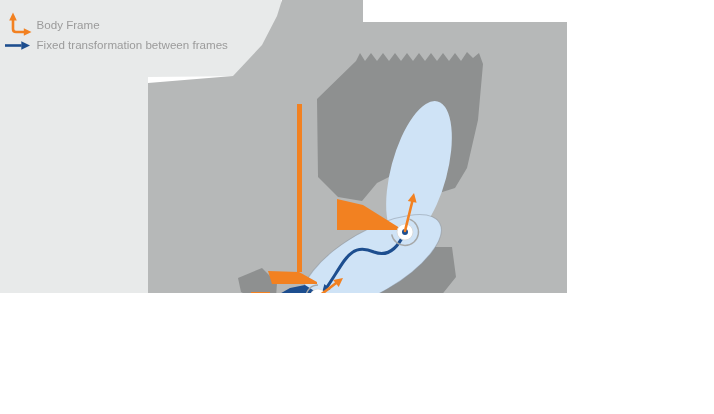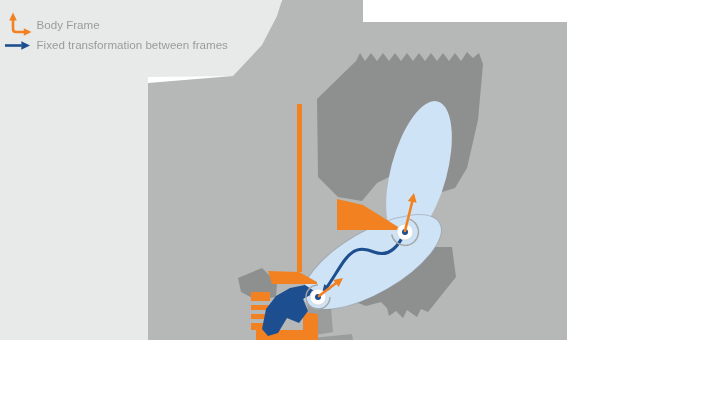--- a/index.html
+++ b/index.html
@@ -1,16 +1,16 @@
 <!DOCTYPE html>
 <html><head>
 <meta charset="utf-8">
 <style>
   html,body{margin:0;padding:0;background:#ffffff;}
-  .stage{position:relative;width:714px;height:340px;background:#ffffff;overflow:hidden;
+  .stage{position:relative;width:714px;height:293px;background:#ffffff;overflow:hidden;
          font-family:"Liberation Sans",sans-serif;}
   svg{display:block}
   .legend-label{font-family:"Liberation Sans",sans-serif;font-size:11.6px;}
 </style>
 </head>
 <body>
 
 <div class="stage">
 <svg width="714" height="414" viewBox="0 0 714 414">
 

